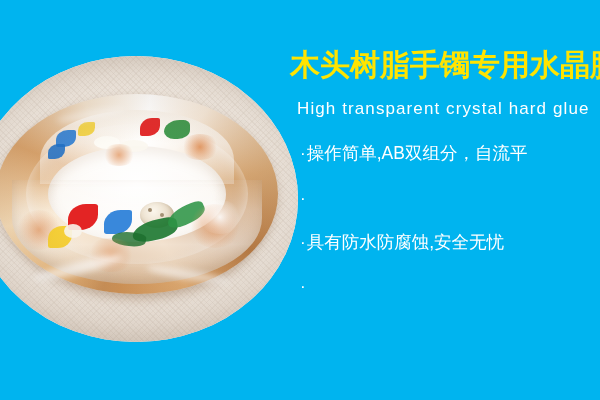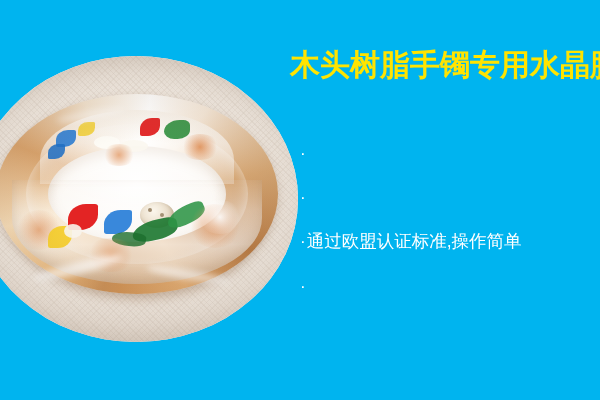--- a/index.html
+++ b/index.html
@@ -261,34 +261,36 @@
       <div class="gloss g3"></div>
     </div>
 
     <div class="paper-shade"></div>
   </div>
 
   <div id="text-col">
 
     <div id="headline-cn" style="color: rgb(255, 228, 0);">木头树脂手镯专用水晶胶</div>
 
+    <div id="headline-en" style="color: rgb(255, 255, 255);">High transparent crystal hard glue</div>
 
     <div id="bullets">
 
       <div class="bullet">
         <span class="bullet-dot">·</span>
-      </div>
-
-      <div class="bullet">
-        <span class="bullet-dot">·</span>
-      </div>
-
-      <div class="bullet">
-        <span class="bullet-dot">·</span>
-        <span>通过欧盟认证标准,操作简单</span>
+        <span>操作简单,AB双组分，自流平</span>
+      </div>
+
+      <div class="bullet">
+        <span class="bullet-dot">·</span>
+      </div>
+
+      <div class="bullet">
+        <span class="bullet-dot">·</span>
+        <span>具有防水防腐蚀,安全无忧</span>
       </div>
 
       <div class="bullet">
         <span class="bullet-dot">·</span>
       </div>
 
     </div>
   </div>
 
 </div>

